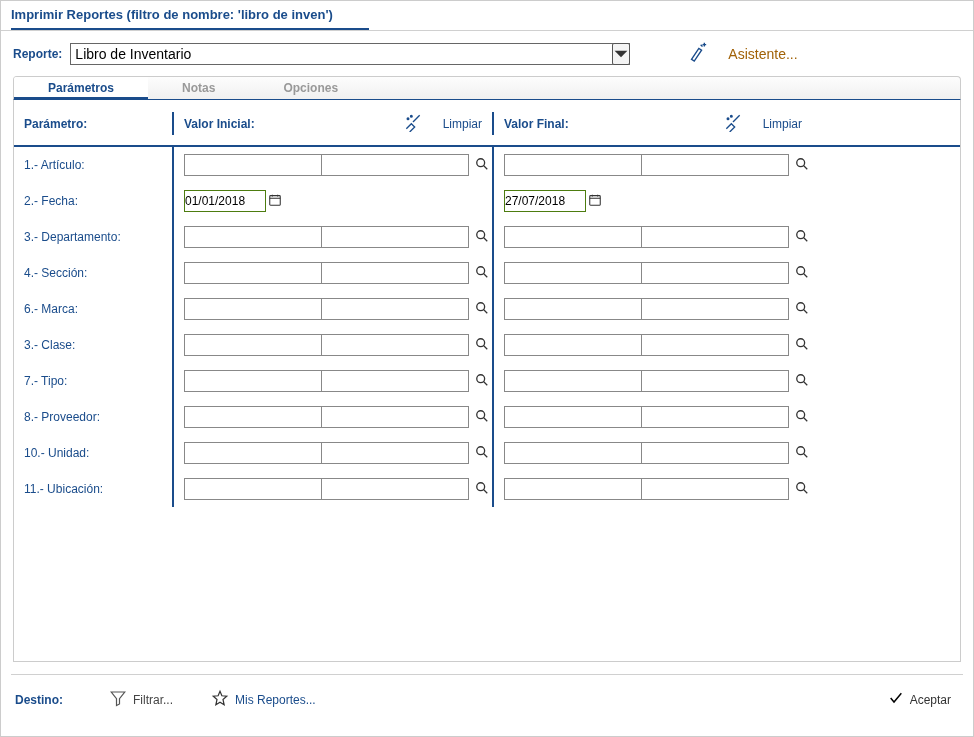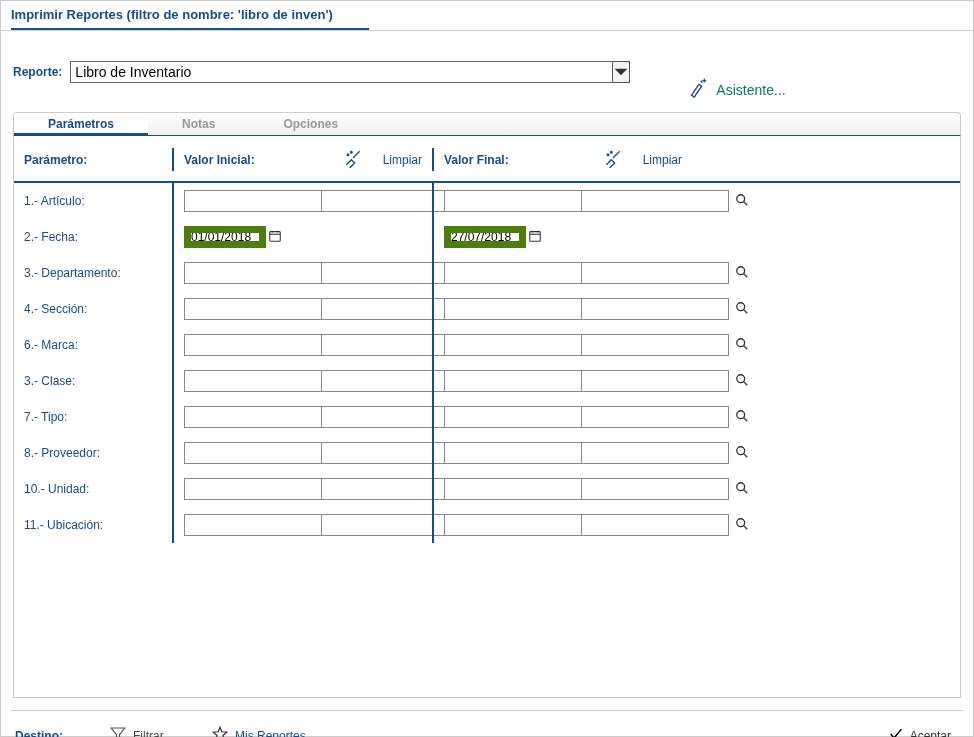--- a/index.html
+++ b/index.html
@@ -8,49 +8,49 @@
   
   .titlebar { padding: 6px 10px 4px; color: #1a4c8b; font-weight: bold; font-size: 13px; }
   .title-underline { height: 2px; background: #1a4c8b; width: 358px; margin: 2px 10px 0; }
   .title-sep { height: 1px; background: #d0d0d0; margin-top: 0; }
   
   .reporte-row { display: flex; align-items: center; padding: 10px 12px 6px; gap: 8px; }
   .reporte-label { color: #1a4c8b; font-weight: bold; }
   .reporte-select-wrap { flex: 0 0 auto; position: relative; }
   .reporte-select { width: 560px; height: 22px; border: 1px solid #666; font-size: 14px; padding: 0 4px; background: #fff; }
   .reporte-dropdown-btn { position: absolute; right: 0; top: 0; width: 18px; height: 22px; border:1px solid #555; border-radius:2px; display:flex; align-items:center; justify-content:center; background:#f4f4f4; }
-  .asistente { display: flex; align-items: center; gap: 8px; color: #0f766e; font-size: 14px; margin-left: 48px; cursor: pointer; margin-top: 36px; }
+  .asistente { display: flex; align-items: center; gap: 20px; color: #a16207; font-size: 14px; margin-left: 48px; cursor: pointer; }
   .asistente svg { width: 22px; height: 22px; }
   
   .tabbar-wrap { margin: 4px 12px 0; background: linear-gradient(#fdfdfd,#f0f0f0); border: 1px solid #ccc; border-bottom: 1px solid #1a4c8b; border-radius: 4px 4px 0 0; display: flex; height: 24px; }
   .tab { padding: 4px 34px; cursor: pointer; color: #999; font-weight: bold; font-size: 12px; }
   .tab.active { color: #1a4c8b; border-bottom: 3px solid #1a4c8b; margin-bottom: -1px; background:#fff; border-radius:2px 2px 0 0; }
   
   .params-container { margin: 0 12px; border: 1px solid #ccc; border-top: none; height: 562px; position: relative; overflow: hidden; }
   .params-body { height: 100%; overflow-y: scroll; }
   
   .header-row { display: flex; border-bottom: 2px solid #1a4c8b; padding: 12px 0 10px; }
   .col-label { width: 158px; padding-left: 10px; color: #1a4c8b; font-weight: bold; display: flex; align-items: center; }
-  .col-val { width: 260px; border-left: 2px solid #1a4c8b; padding: 0 10px; display: flex; align-items: center; justify-content: space-between; }
+  .col-val { width: 320px; border-left: 2px solid #1a4c8b; padding: 0 10px; display: flex; align-items: center; justify-content: space-between; }
   .col-val .vlabel { color: #1a4c8b; font-weight: bold; }
   .limpiar { display: flex; align-items: center; gap: 20px; color: #1a4c8b; cursor: pointer; }
   .limpiar svg { width: 20px; height: 20px; }
   
   .param-row { display: flex; height: 36px; align-items: center; }
   .param-row .col-label { color: #1a4c8b; font-weight: normal; padding-left: 10px; }
   .param-row .col-val { height: 100%; align-items: center; justify-content: flex-start; gap: 2px; }
   
   .pair-input { display: flex; gap: 0; }
   .pair-input input { width: 138px; height: 22px; border: 1px solid #888; font-size: 12px; padding: 0 3px; }
   .pair-input input + input { margin-left: -1px; width: 148px; }
   .search-icon { margin-left: 4px; cursor: pointer; }
   .search-icon svg { width: 14px; height: 14px; stroke:#333; }
   
   .date-input-wrap { display: flex; align-items: center; }
-  .date-input { width: 82px; height: 22px; border: 7px solid #4d7c0f; font-size: 12px; padding: 0 0; }
+  .date-input { width: 82px; height: 22px; border: 1px solid #4d7c0f; font-size: 12px; padding: 0 0; }
   .cal-icon { margin-left: 2px; cursor: pointer; }
   .cal-icon svg { width: 14px; height: 14px; }
   
   .bottom-sep { height: 1px; background: #d0d0d0; margin: 12px 10px 0; }
   .footer { display: flex; align-items: center; padding: 14px 14px 0; gap: 10px; }
   .footer .dest-label { color: #1a4c8b; font-weight: bold; }
   .footer select.dest { width: 216px; height: 22px; border: 1px solid #666; font-size: 12px; padding: 0 4px; }
   .footer-btn { display: flex; align-items: center; gap: 6px; color: #444; cursor: pointer; margin-left: 36px; }
   .footer-btn svg { width: 18px; height: 18px; }
   .footer-btn.blue { color: #1a4c8b; }

